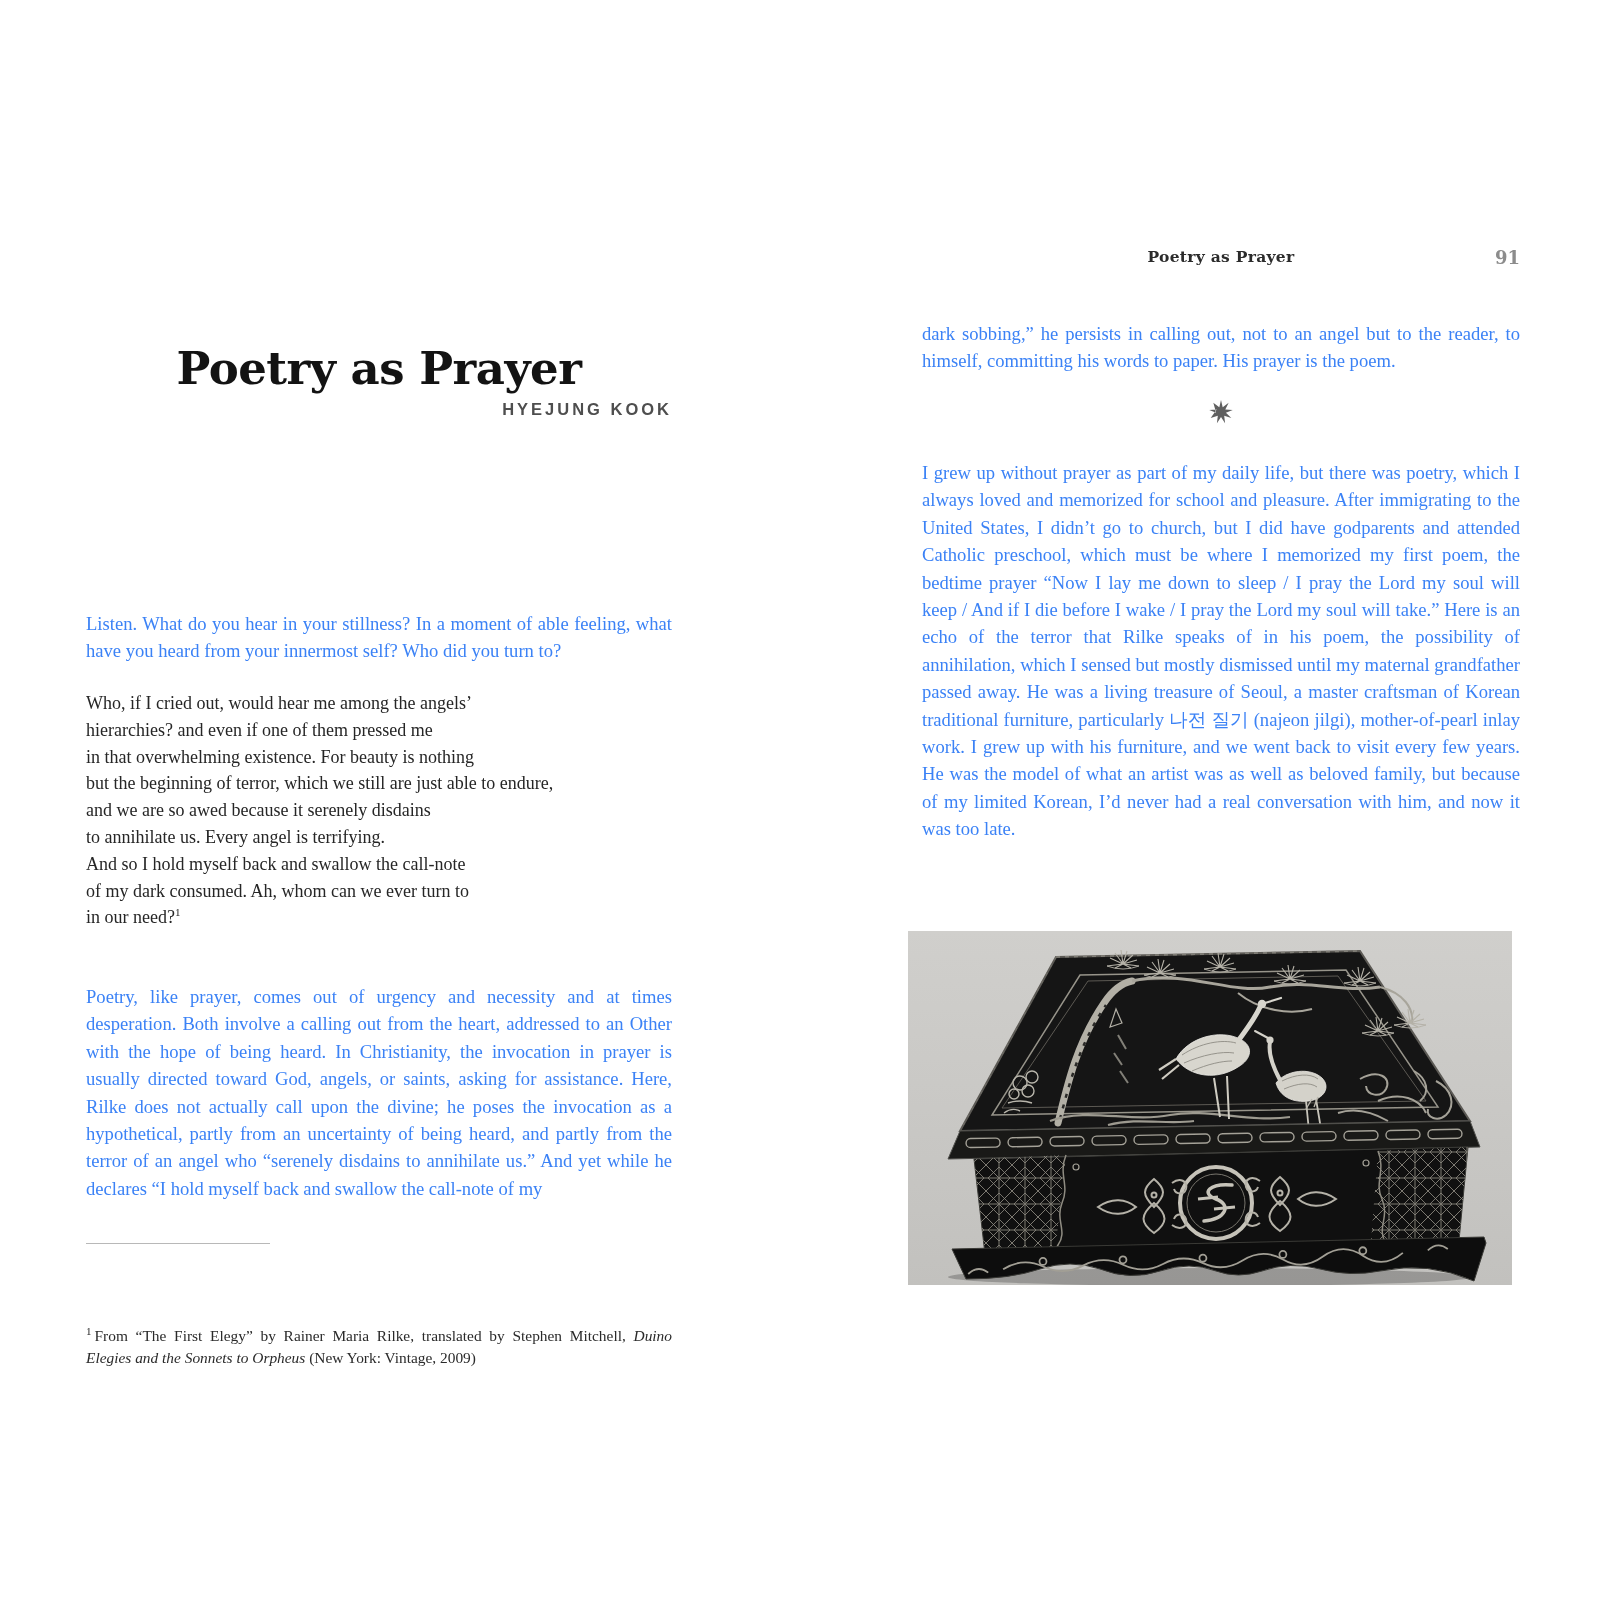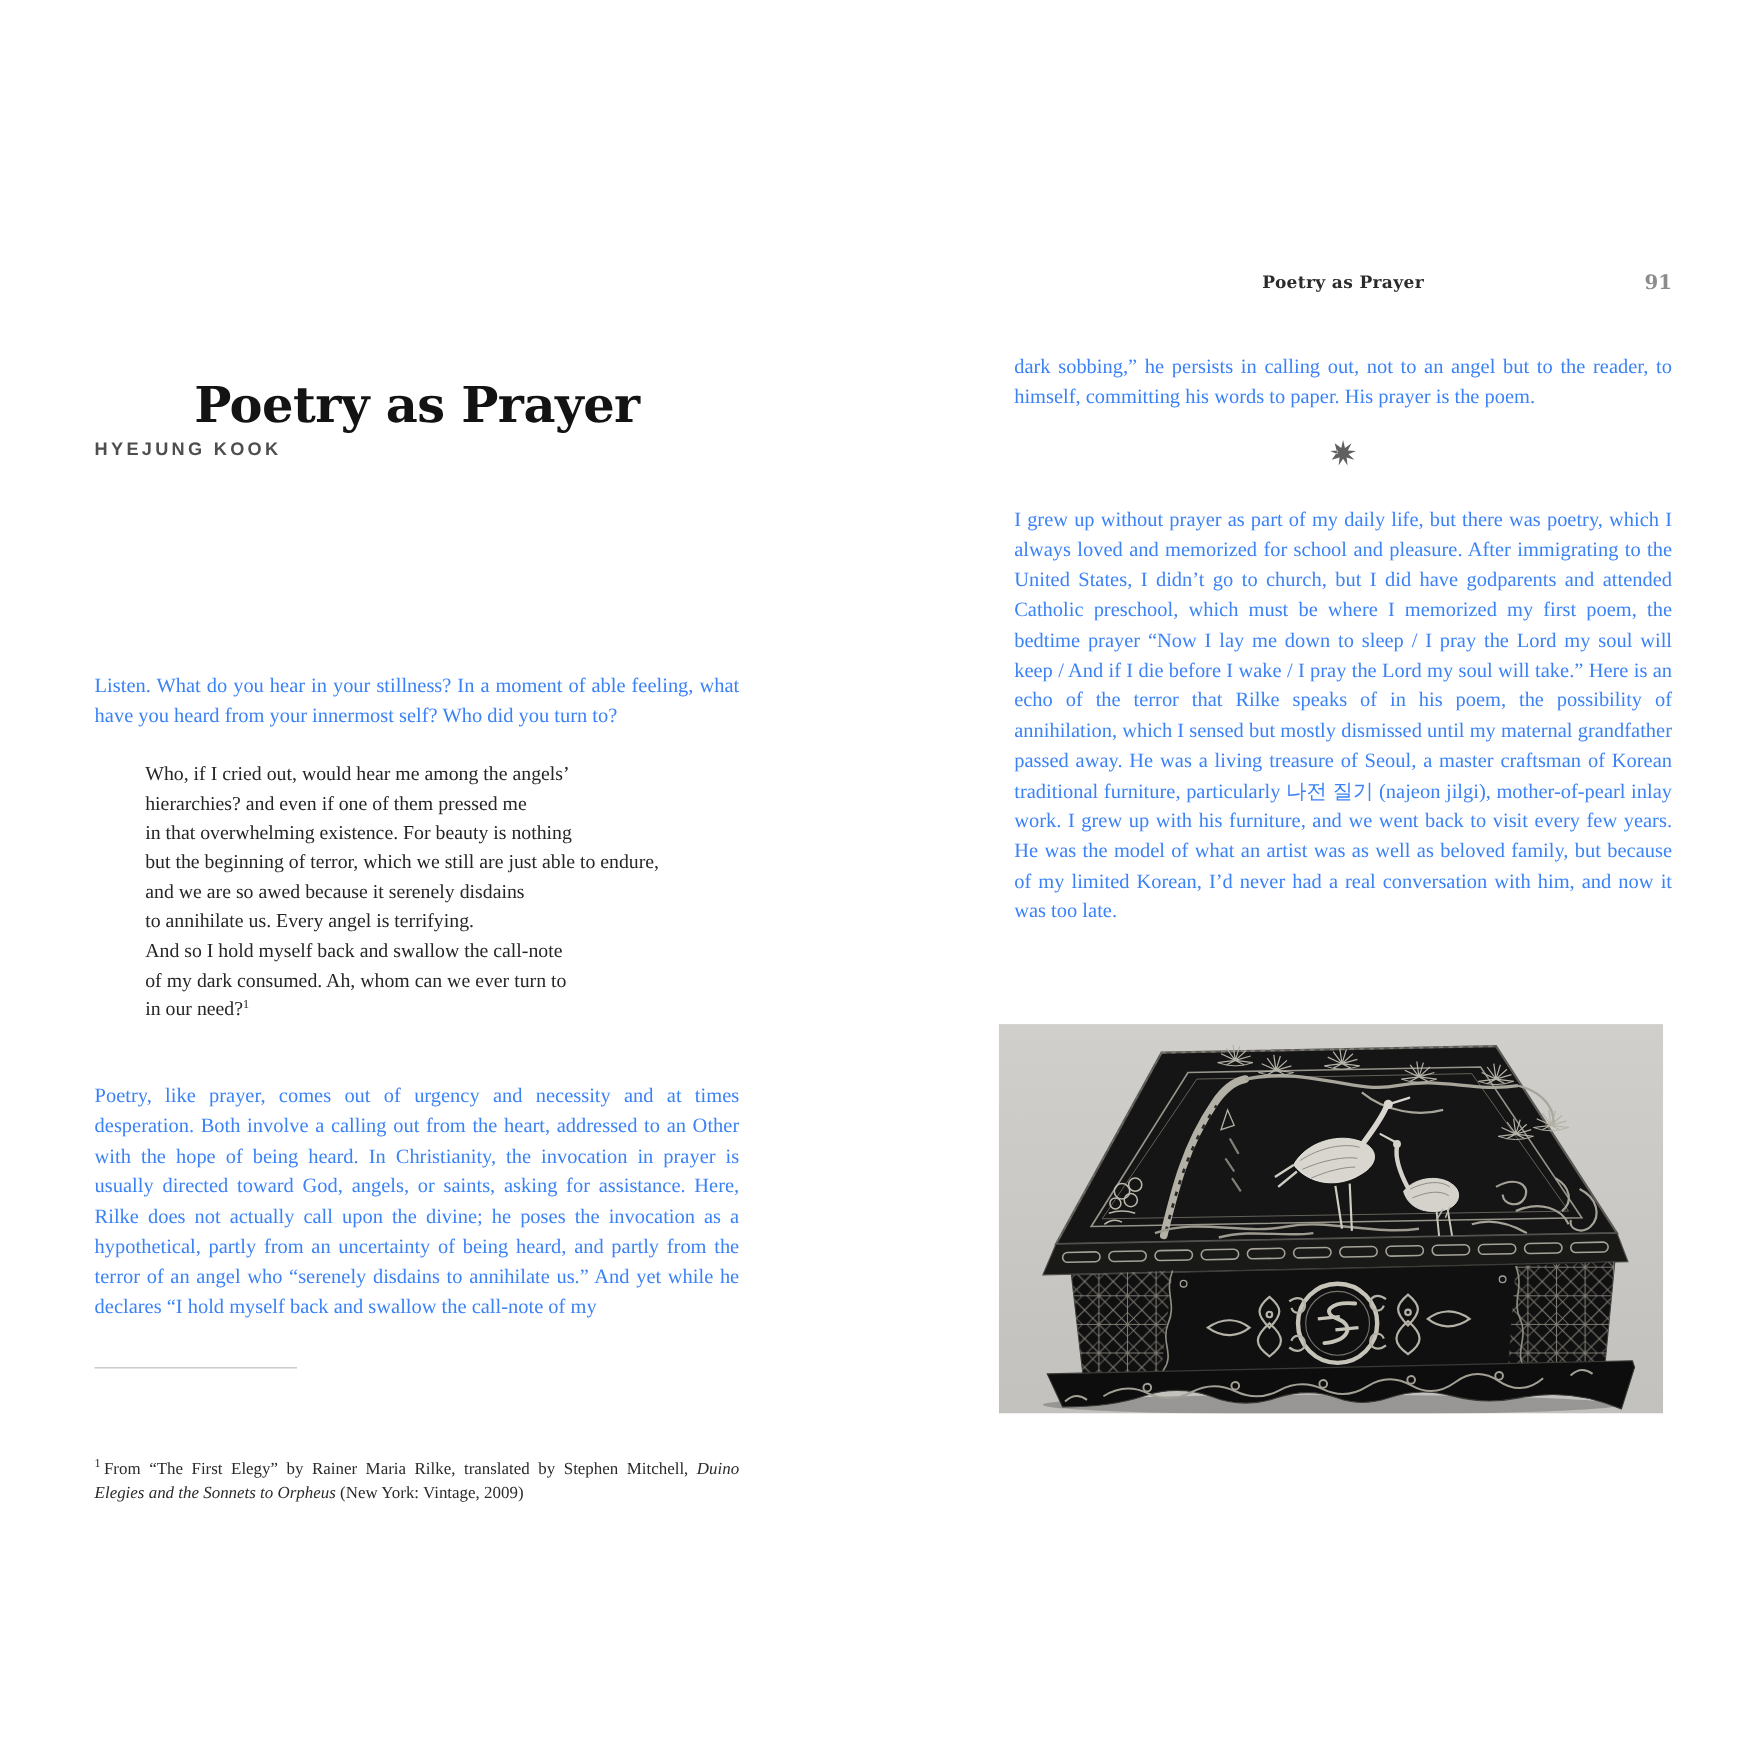--- a/index.html
+++ b/index.html
@@ -4,27 +4,27 @@
 <style>
   html,body{margin:0;padding:0;background:#ffffff;}
   body{width:1600px;height:1600px;overflow:hidden;
        font-family:"Liberation Serif", serif;color:#262626;}
   .spread{position:relative;width:1600px;height:1600px;background:#ffffff;}
 
   
   .title{position:absolute;left:86px;top:314px;width:586px;text-align:center;
          font-family:"DejaVu Serif", serif;font-weight:700;font-size:45px;
          letter-spacing:-0.5px;color:#131313;line-height:50px;}
-  .author{position:absolute;left:86px;top:400px;width:586px;text-align:left;
+  .author{position:absolute;left:86px;top:400px;width:586px;text-align:right;
           font-family:"Liberation Sans", sans-serif;font-weight:700;
           font-size:16.5px;letter-spacing:3px;color:#4e4e4e;}
   .bodytext{font-size:18.6px;line-height:27.4px;text-align:justify;color:#3b82f6;}
   .intro{position:absolute;left:86px;top:610px;width:586px;margin:0;}
   .poem{position:absolute;left:86px;top:690px;width:586px;
-        font-size:18px;line-height:26.8px;color:#262626;margin-left:46px;}
+        font-size:18px;line-height:26.8px;color:#262626;}
   .poem-line{white-space:nowrap;}
   .poem sup,.footnote sup{font-size:11px;line-height:0;}
   .par-left{position:absolute;left:86px;top:983px;width:586px;margin:0;}
   .fn-rule{position:absolute;left:86px;top:1243px;width:184px;height:0;
            border-top:1.5px solid #b8b8b8;}
   .footnote{position:absolute;left:86px;top:1325px;width:586px;margin:0;
             font-size:15.4px;line-height:21.8px;text-align:justify;color:#2a2a2a;}
   .footnote sup{margin-right:3px;}
 
   

